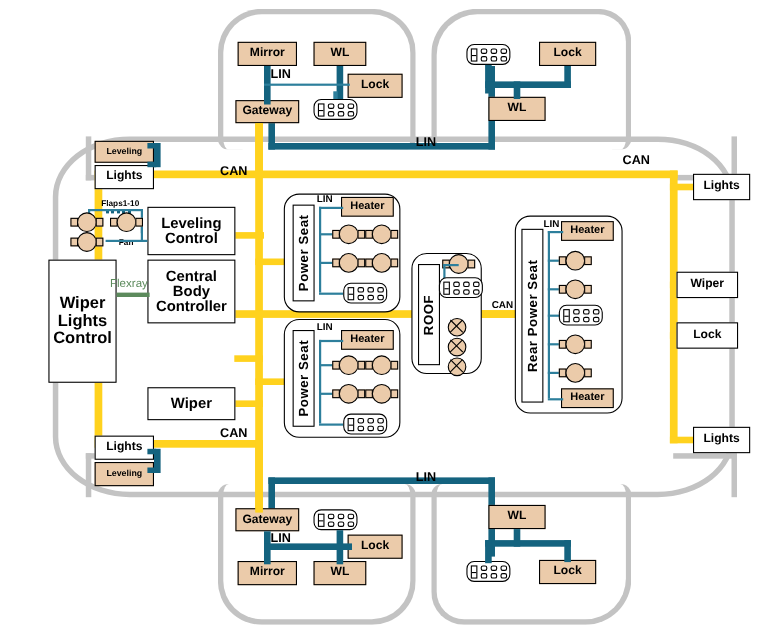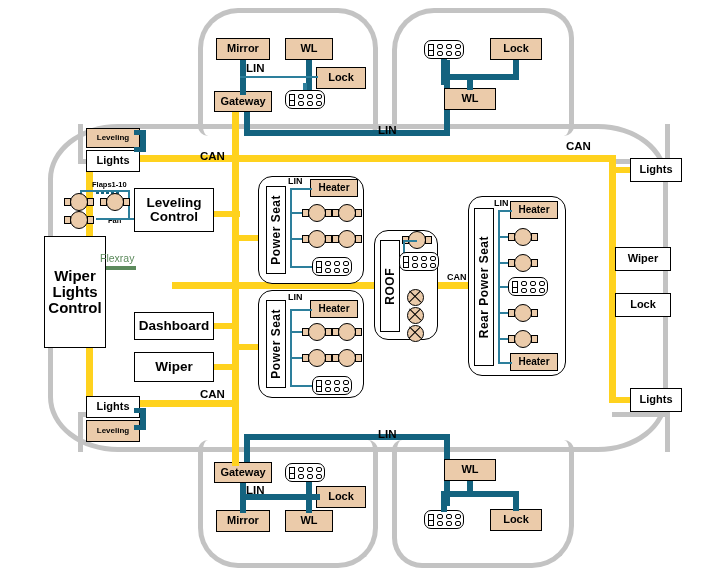--- a/index.html
+++ b/index.html
@@ -192,25 +192,29 @@
       <div class="circ"></div>
       <div class="tabR"></div>
   </div>
 
   <div class="box white b15" style="left:44px;top:236px;width:62px;height:112px;flex-direction:column;">
     <span>Wiper</span>
     <span>Lights</span>
     <span>Control</span>
   </div>
 
+  <div class="box white b13" style="left:134px;top:236px;width:80px;height:58px;flex-direction:column;">
+    <span>Central</span>
+    <span>Body</span>
+    <span>Controller</span>
+  </div>
 
   <div class="flex" style="left:106px;top:266px;width:30px;height:4px;"></div>
   <div class="lbl flexlbl" style="left:100px;top:252px;">Flexray</div>
 
-  <div class="box white b13" style="left:134px;top:312px;width:80px;height:28px;">Dashboard</div>
   <div class="box white b13" style="left:134px;top:352px;width:80px;height:30px;">Wiper</div>
 
   <div class="mod" style="left:258px;top:176px;width:106px;height:108px;"></div>
   <div class="vert" style="left:266px;top:186px;width:20px;height:88px;">
     <span>Power Seat</span>
   </div>
   <div class="lbl sm" style="left:288px;top:176px;">LIN</div>
   <div class="box tan b11" style="left:310px;top:179px;width:48px;height:18px;font-size:10px;">Heater</div>
   <div class="linthin" style="left:290px;top:188px;width:1.8px;height:78px;"></div>
   <div class="linthin" style="left:290px;top:188px;width:22px;height:1.8px;"></div>

